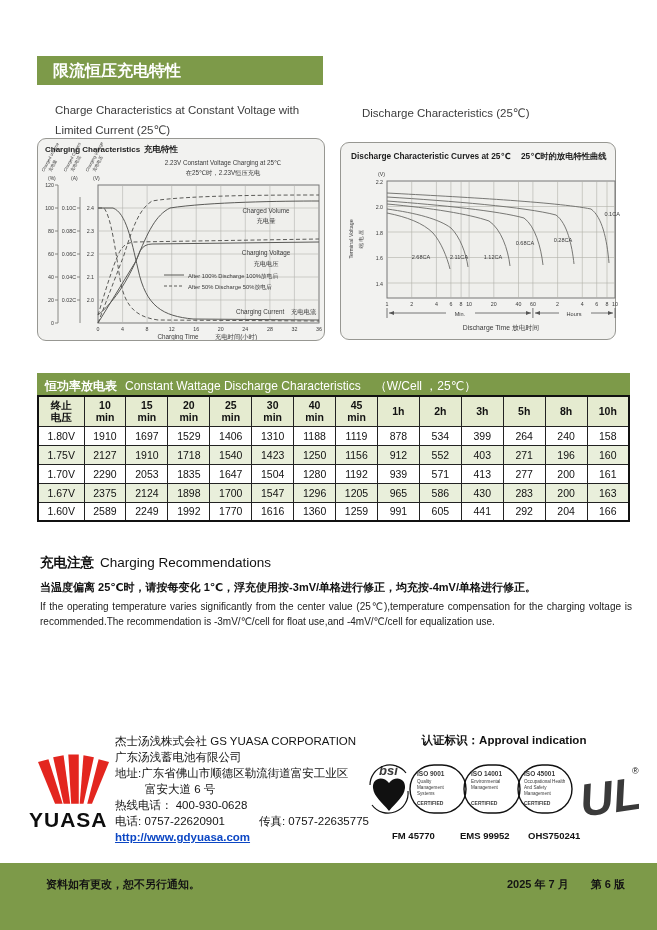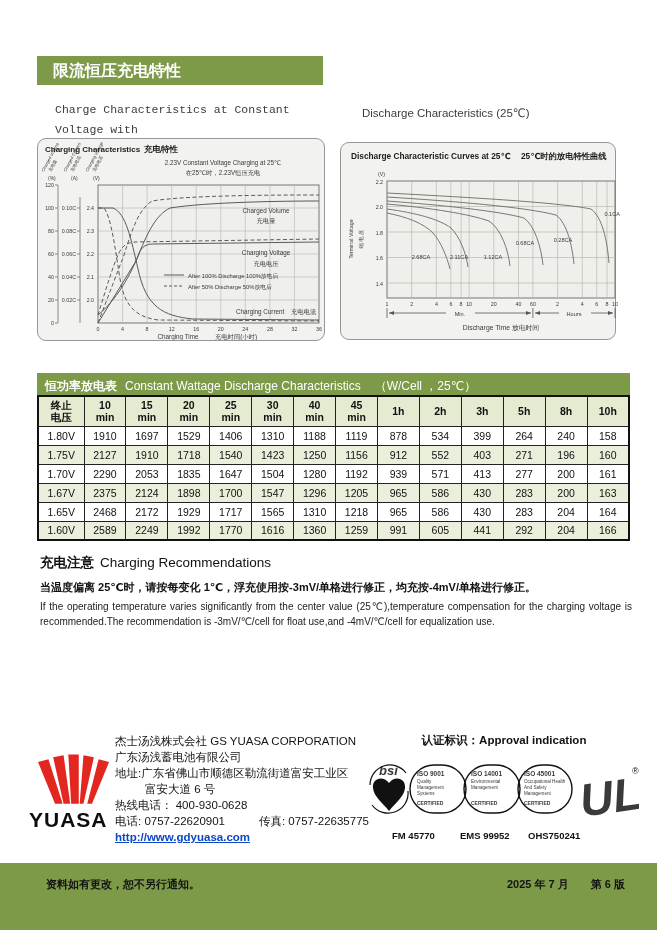--- a/index.html
+++ b/index.html
@@ -7,21 +7,21 @@
     font-family: "Liberation Sans", "DejaVu Sans", sans-serif; }
   .page { position: absolute; top:0; left:0; width:657px; height:930px; background:#fff; }
 
   
   .bar { position:absolute; background:#7d9a49; color:#fff; font-weight:bold;
          font-size:16px; height:29px; line-height:29px; padding-left:16px; }
   #bar-left  { left:37px;  top:56px; width:286px; }
   #bar-right { left:340px; top:56px; width:286px; }
 
   .subtitle { position:absolute; color:#3c3c3c; font-size:11.5px; line-height:20px; }
-  #sub-left  { left:55px;  top:100px; width:280px;font-family:Liberation Mono, monospace; }
+  #sub-left  { left:55px;  top:100px; width:280px; }
   #sub-right { left:362px; top:103px; width:270px; }
 
   
   .chartbox { position:absolute; background:#f2f2f0; border:1px solid #979792; border-radius:9px; }
   #chart1 { left:37px;  top:138px; width:288px; height:203px; }
   #chart2 { left:340px; top:142px; width:276px; height:198px; }
   .chartbox svg { display:block; }
   svg text { fill:#3a3a3a; }
   .svg-title { font-weight:bold; fill:#1c1c1c; }
 
@@ -401,36 +401,20 @@
           <td>1296</td>
           <td>1205</td>
           <td>965</td>
           <td>586</td>
           <td>430</td>
           <td>283</td>
           <td>200</td>
           <td>163</td>
         </tr>
         <tr>
-          <td class="rowhead">1.65V</td>
-          <td>2468</td>
-          <td>2172</td>
-          <td>1929</td>
-          <td>1717</td>
-          <td>1565</td>
-          <td>1310</td>
-          <td>1218</td>
-          <td>965</td>
-          <td>586</td>
-          <td>430</td>
-          <td>283</td>
-          <td>204</td>
-          <td>164</td>
-        </tr>
-        <tr>
           <td class="rowhead">1.60V</td>
           <td>2589</td>
           <td>2249</td>
           <td>1992</td>
           <td>1770</td>
           <td>1616</td>
           <td>1360</td>
           <td>1259</td>
           <td>991</td>
           <td>605</td>

